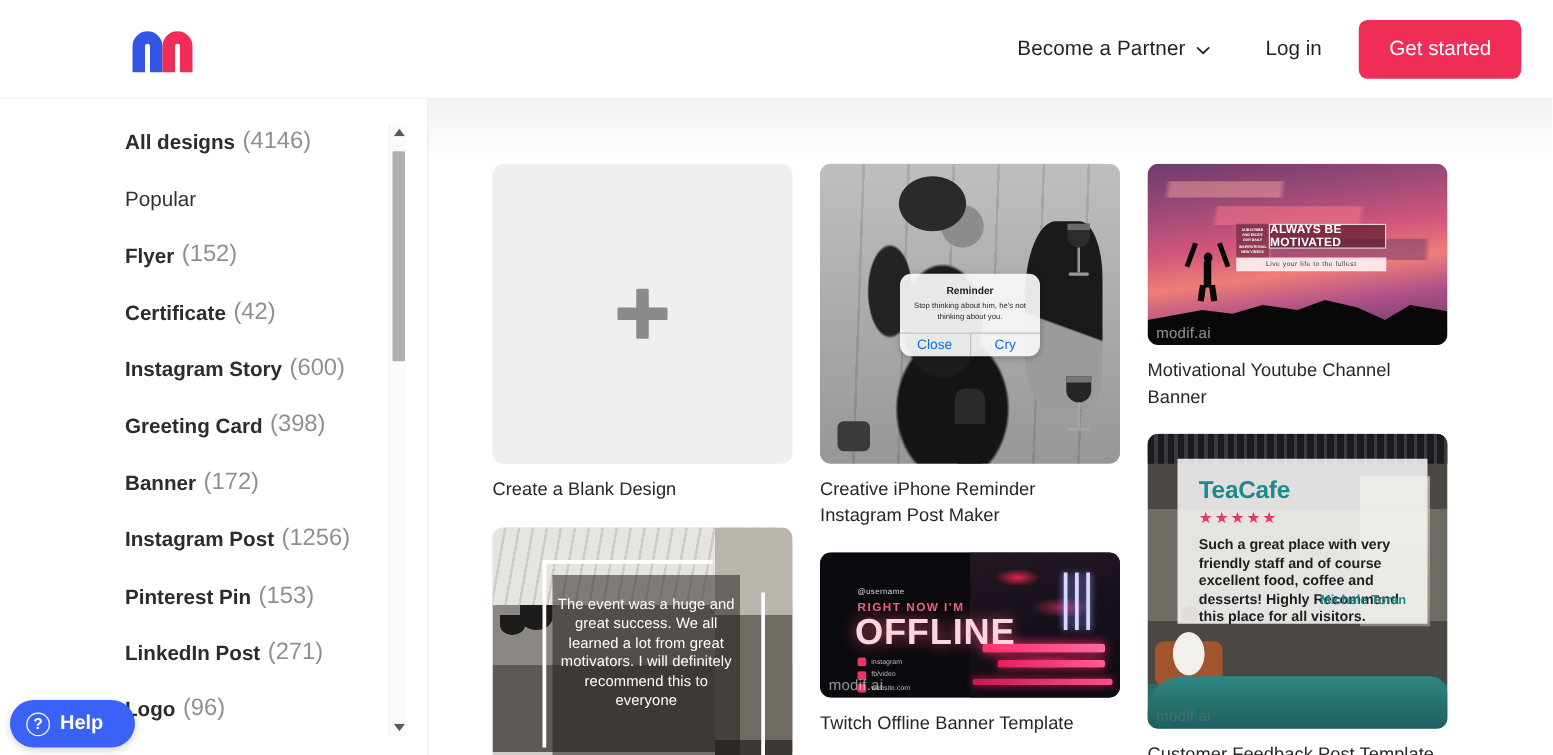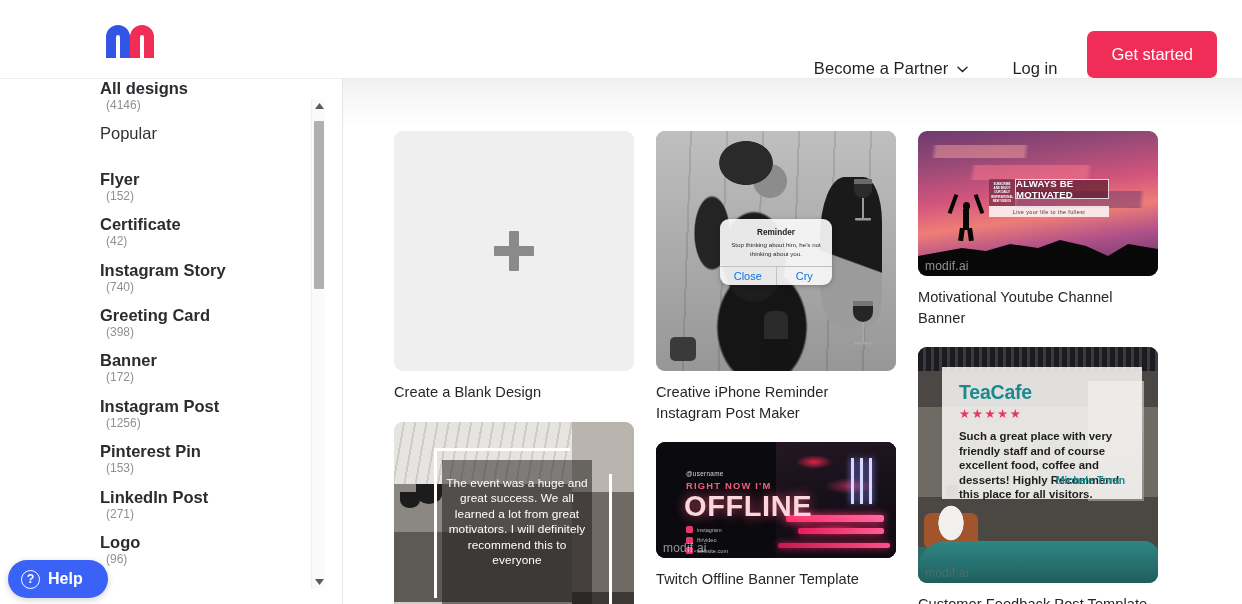--- a/index.html
+++ b/index.html
@@ -18,21 +18,21 @@
     width: 1242px; height: 78px;
     background: #ffffff;
     display: flex; align-items: center;
     z-index: 40;
   }
   .logo {
     position: absolute; left: 101px; top: 20px;
     width: 68px; height: 38px;
   }
   .nav-main { position: absolute; left: 248px; top: 0; height: 78px; display: flex; align-items: center; }
-  .nav-right { position: absolute; right: 25px; top: 0; height: 78px; display: flex; align-items: flex-end; }
+  .nav-right { position: absolute; right: 25px; top: 0; height: 78px; display: flex; align-items: center; }
   .nav-item {
     font-size: 16.5px; color: #1f2124; letter-spacing: .1px;
     display: flex; align-items: center; gap: 9px; cursor: pointer;
     white-space: nowrap;
   }
   .nav-gap-1 { margin-right: 47px; }
   .nav-gap-2 { margin-right: 47px; }
   .nav-gap-3 { margin-right: 44px; }
   .chev {
     width: 11px; height: 7px; display: inline-block; position: relative; top: 1px;
@@ -66,26 +66,26 @@
     width: 343px; height: 525px;
     background: #ffffff;
     overflow: hidden;
   }
   .sidebar-divider {
     position: absolute; left: 342px; top: 1px;
     width: 1px; height: 525px; background: #e6e6e6;
   }
   .side-list { position: absolute; left: 100px; top: 0; width: 210px; }
   .side-item {
-    height: 45.4px; display: flex; align-items: flex-start;
-    cursor: pointer; white-space: nowrap; flex-direction: column;
+    height: 45.4px; display: flex; align-items: flex-end;
+    cursor: pointer; white-space: nowrap;
   }
   .side-label { font-size: 16.5px; color: #2a2c30; font-weight: 700; }
   .side-label.light { font-weight: 400; color: #2f3135; }
-  .side-count { font-size: 12px; color: #8e9094; margin-left: 6px; font-weight: 400; }
+  .side-count { font-size: 19px; color: #8e9094; margin-left: 6px; font-weight: 400; }
 
   
   .sb-track {
     position: absolute; right: 18px; top: 20px;
     width: 14px; height: 490px;
     background: #fafafa;
     border-left: 1px solid #f0f0f0;
   }
   .sb-arrow-up, .sb-arrow-down {
     position: absolute; left: 0; width: 14px; height: 14px;
@@ -451,21 +451,21 @@
       <div class="side-item">
         <span class="side-label">Flyer</span>
         <span class="side-count">(152)</span>
       </div>
       <div class="side-item">
         <span class="side-label">Certificate</span>
         <span class="side-count">(42)</span>
       </div>
       <div class="side-item">
         <span class="side-label">Instagram Story</span>
-        <span class="side-count">(740)</span>
+        <span class="side-count">(600)</span>
       </div>
       <div class="side-item">
         <span class="side-label">Greeting Card</span>
         <span class="side-count">(398)</span>
       </div>
       <div class="side-item">
         <span class="side-label">Banner</span>
         <span class="side-count">(172)</span>
       </div>
       <div class="side-item">

